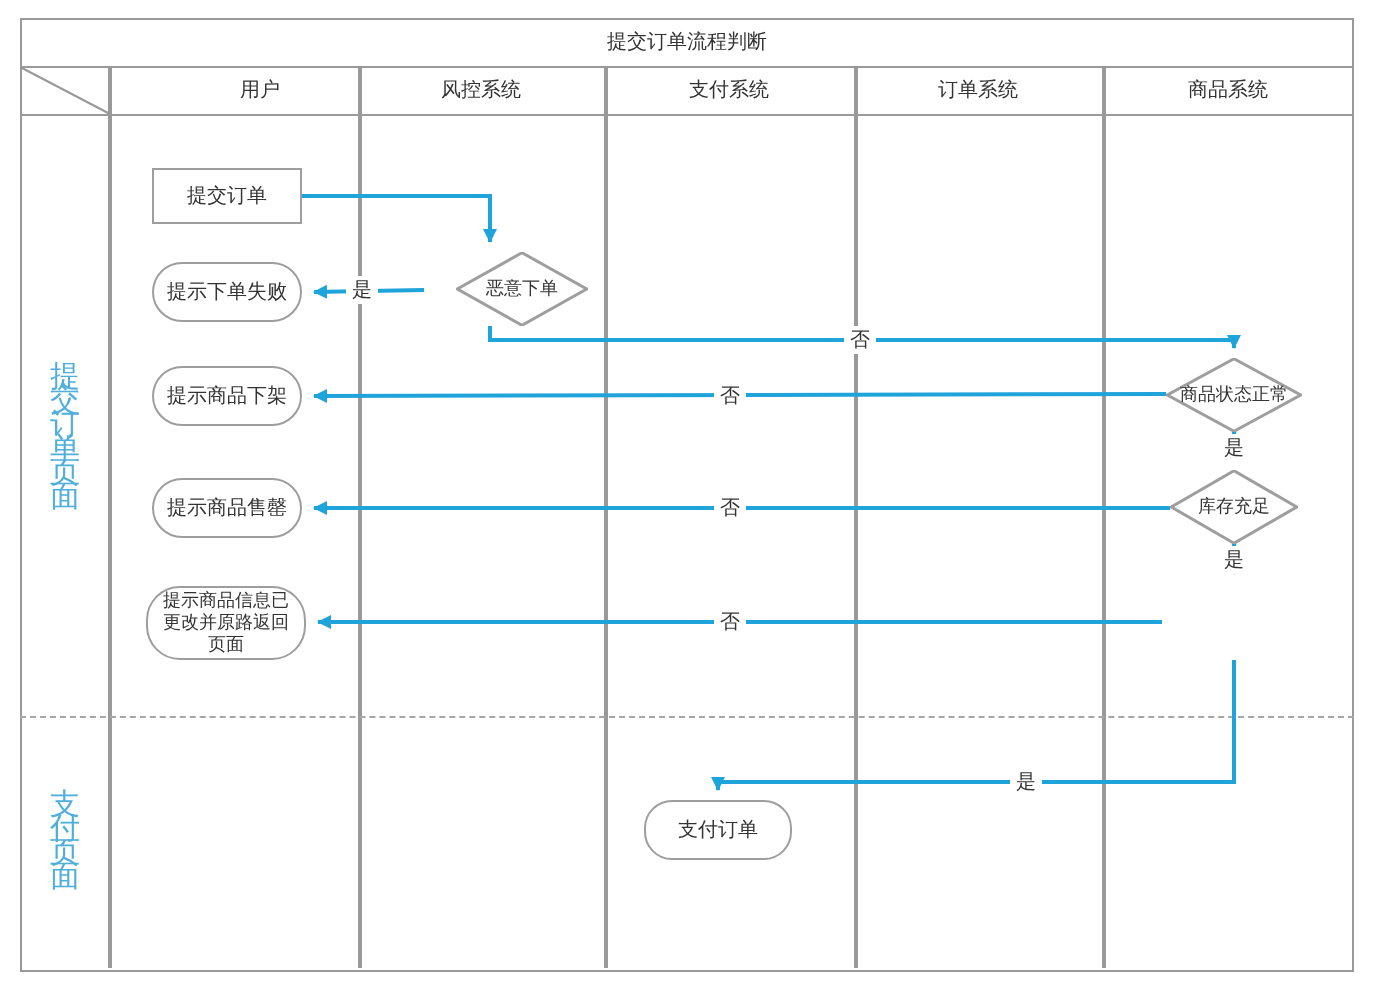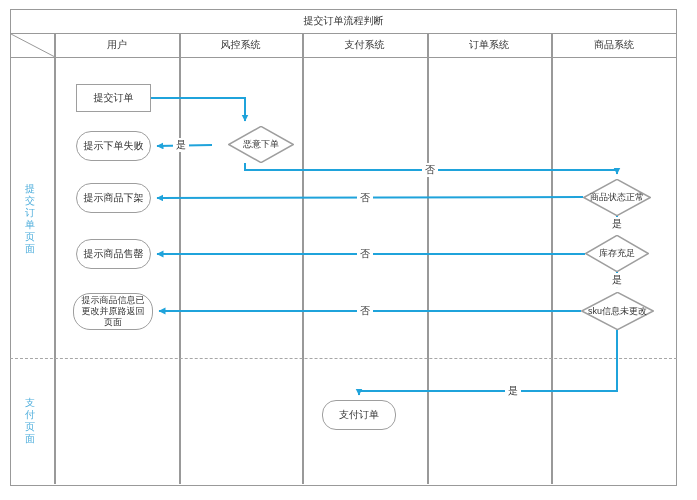--- a/index.html
+++ b/index.html
@@ -13,22 +13,22 @@
   .dashline{position:absolute;height:0;border-top:1px dashed #a6a6a6;}
   .title{
     position:absolute;left:10px;top:9px;width:667px;height:24px;
     display:flex;align-items:center;justify-content:center;font-size:10px;color:#333;
   }
   .lane-header{
     position:absolute;top:33px;height:24px;display:flex;align-items:center;justify-content:center;
     font-size:10px;color:#333;
   }
   .row-label{
-    position:absolute;width:14px;font-size:10px;line-height:12px;color:#4FAEDC;
-    text-align:left;word-break:break-all;
+    position:absolute;width:14px;font-size:15px;line-height:12px;color:#4FAEDC;
+    text-align:right;word-break:break-all;
   }
   .node-rect,.node-stadium{
     position:absolute;background:#fff;border:1px solid #9e9e9e;box-sizing:border-box;
     display:flex;align-items:center;justify-content:center;text-align:center;
     font-size:10px;color:#333;z-index:4;
   }
   .node-stadium{border-radius:15px;}
   .node-stadium.tall{border-radius:17px;font-size:9px;line-height:11px;padding:0 6px;}
   .node-diamond{position:absolute;z-index:4;}
   .node-diamond svg{position:absolute;left:0;top:0;width:100%;height:100%;}
@@ -59,21 +59,21 @@
   <div class="vline" style="left:302px;top:33px;height:451px;"></div>
   <div class="vline" style="left:427px;top:33px;height:451px;"></div>
   <div class="vline" style="left:551px;top:33px;height:451px;"></div>
 
   <div class="dashline" style="left:10px;top:358px;width:667px;"></div>
 
   <svg class="corner-svg" width="697" height="500">
     <line x1="11" y1="34" x2="55" y2="57" stroke="#999" stroke-width="1"></line>
   </svg>
 
-  <div class="lane-header" style="left:55px;width:124px;">用户</div>
+  <div class="lane-header" style="left:68px;width:124px;">用户</div>
   <div class="lane-header" style="left:302px;width:125px;">支付系统</div>
   <div class="lane-header" style="left:179px;width:123px;">风控系统</div>
   <div class="lane-header" style="left:427px;width:124px;">订单系统</div>
   <div class="lane-header" style="left:551px;width:126px;">商品系统</div>
 
   <div class="row-label" style="left:25px;top:183px;">提交订单页面</div>
   <div class="row-label" style="left:25px;top:397px;">支付页面</div>
 
   <svg id="flow-svg" width="697" height="500">
     <defs>
@@ -125,22 +125,16 @@
 
   <div class="node-diamond" style="left:585px;top:235px;width:64px;height:37px;">
     <svg viewBox="0 0 100 100" preserveAspectRatio="none">
         <polygon points="50,1 99,50 50,99 1,50" fill="#fff" stroke="#9e9e9e" stroke-width="1.5" vector-effect="non-scaling-stroke"></polygon>
       </svg>
     <span class="dtext">库存充足</span>
   </div>
 
   <div class="node-stadium tall" style="left:73px;top:293px;width:80px;height:37px;">提示商品信息已更改并原路返回页面</div>
 
-  <div class="node-diamond" style="left:581px;top:292px;width:73px;height:38px;">
-    <svg viewBox="0 0 100 100" preserveAspectRatio="none">
-        <polygon points="50,1 99,50 50,99 1,50" fill="#fff" stroke="#9e9e9e" stroke-width="1.5" vector-effect="non-scaling-stroke"></polygon>
-      </svg>
-    <span class="dtext">sku信息未更改</span>
-  </div>
 
   <div class="node-rect" style="left:322px;top:400px;width:74px;height:30px;border-radius:14px;">支付订单</div>
 
 </div>
 
 </body></html>

